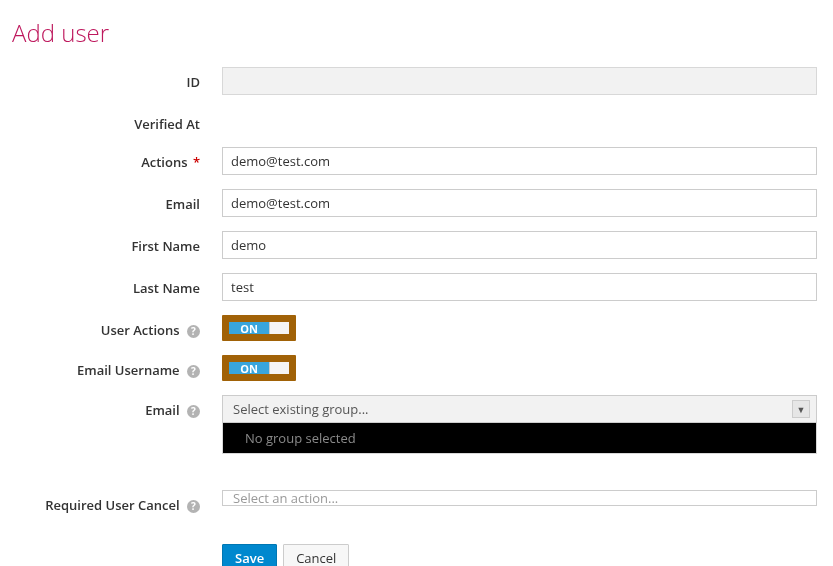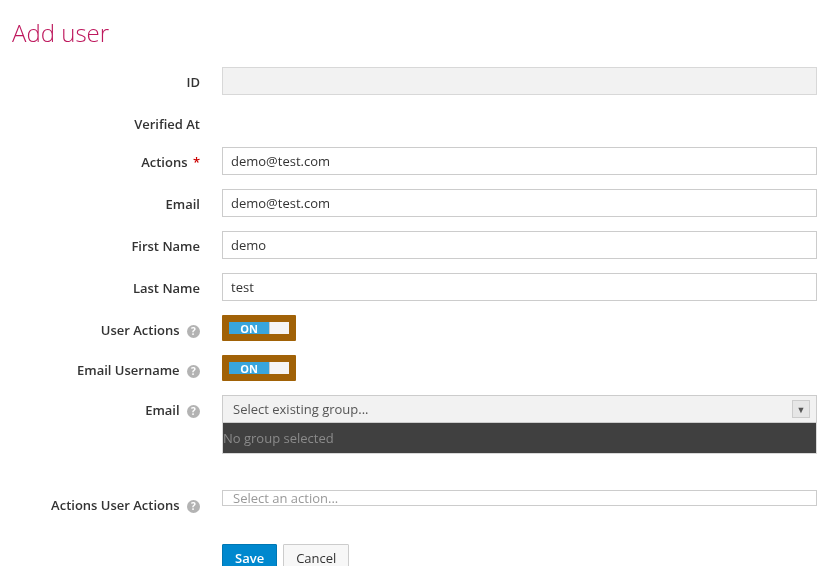--- a/index.html
+++ b/index.html
@@ -104,24 +104,24 @@
     width: 18px; height: 18px;
     display: flex; align-items: center; justify-content: center;
     background: #e6e6e6;
     border: 1px solid #ccc;
     font-size: 9px;
     color: #555;
   }
   .no-group {
     border: 1px solid #d8d8d8;
     border-top: none;
-    padding: 6px 0;
+    padding: 6px 22px;
     color: #8a8a8a;
     font-size: 13px;
-    background: #404040;
+    background: #000000;
   }
   .action-select {
     height: 16px;
     border: 1px solid #ccc;
     padding: 0 10px;
     display: flex;
     align-items: center;
     color: #999;
     cursor: text;
     background: #fff;
@@ -232,21 +232,21 @@
       <div class="select-box">
         <span>Select existing group...</span>
         <span class="caret">▼</span>
       </div>
       <div class="no-group">No group selected</div>
     </div>
   </div>
 
   <div class="form-row spacer-lg">
     <div class="label-col">
-      <span>Actions User Actions</span>
+      <span>Required User Cancel</span>
       <span class="help-icon">?</span>
     </div>
     <div class="field-col">
       <div class="action-select">
         <span>Select an action...</span>
       </div>
     </div>
   </div>
 
   <div class="form-row">

